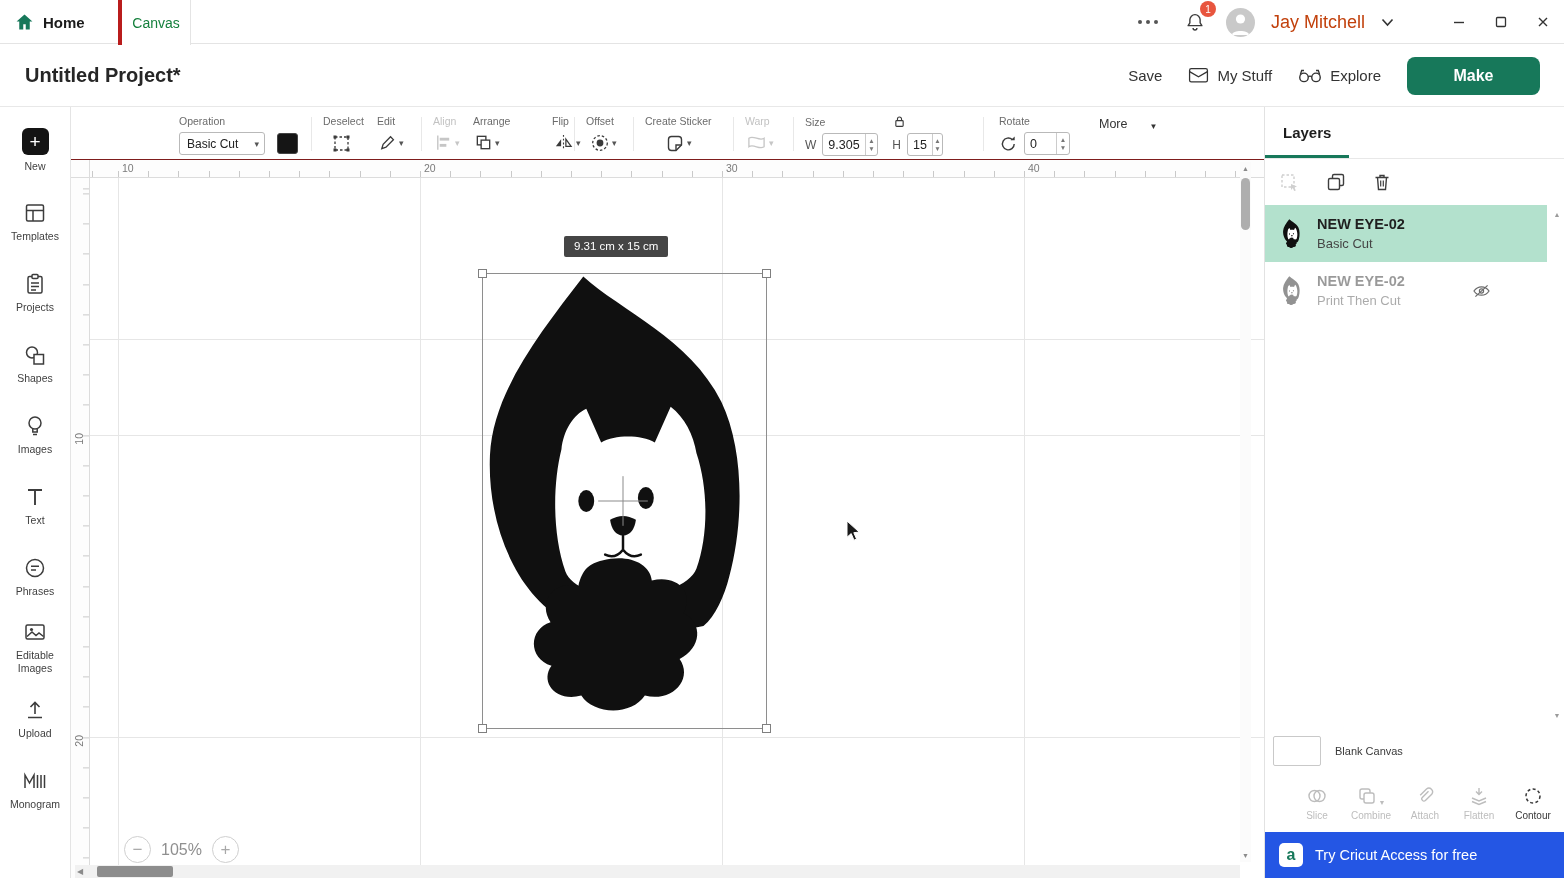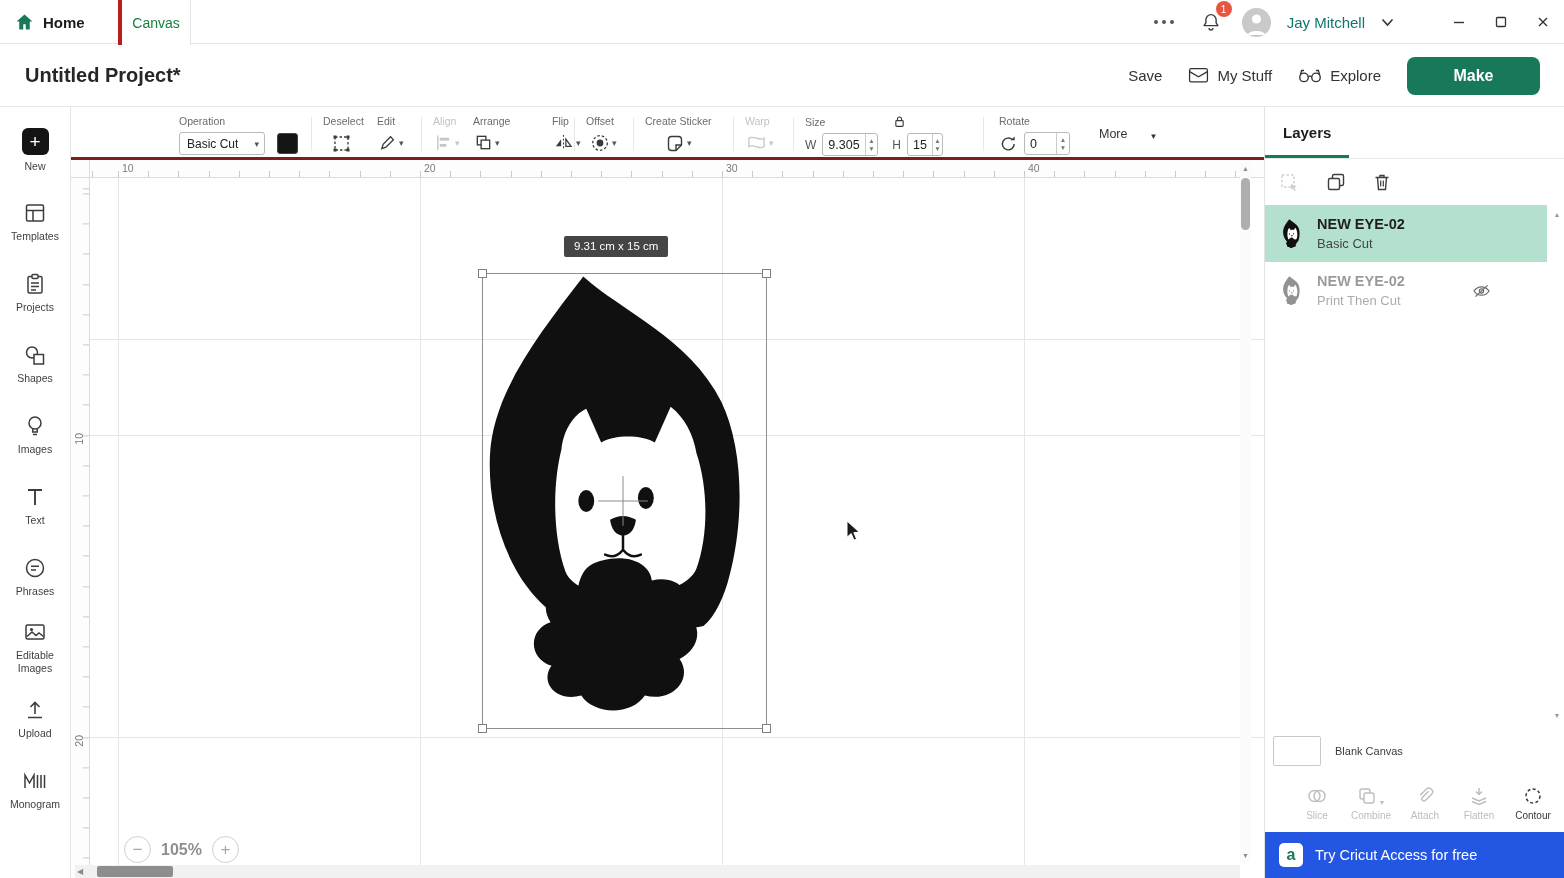--- a/index.html
+++ b/index.html
@@ -12,55 +12,55 @@
   .topnav { position:absolute; left:0; top:0; width:100%; height:44px; background:#fff; border-bottom:1px solid #e4e4e4; z-index:30; }
   .home-btn { position:absolute; left:14px; top:0; height:44px; display:flex; align-items:center; gap:8px; cursor:pointer; }
   .home-btn span { font-size:15px; font-weight:bold; color:#1c1c1c; }
   .canvas-tab { position:absolute; left:118px; top:0; width:73px; height:45px; background:#fff; border-left:4px solid #b91c1c; border-right:1px solid #e4e4e4; display:flex; align-items:center; justify-content:center; font-size:14px; color:#15803d; z-index:31; }
   .topnav-right { position:absolute; right:8px; top:0; height:44px; display:flex; align-items:center; gap:16px; }
   .dots { display:flex; gap:4px; padding:6px; cursor:pointer; }
   .dots i { width:4px; height:4px; border-radius:50%; background:#555; }
   .bell-wrap { position:relative; padding:2px 4px; cursor:pointer; }
   .badge { position:absolute; right:-6px; top:-8px; min-width:16px; height:16px; border-radius:8px; background:#e8553e; color:#fff; font-size:10px; display:flex; align-items:center; justify-content:center; padding:0 3px; }
   .avatar { width:29px; height:29px; border-radius:50%; background:#c9c9c9; overflow:hidden; display:flex; align-items:flex-end; justify-content:center; cursor:pointer; }
-  .username { font-size:15px; color:#0f766e; cursor:pointer; }
+  .username { font-size:18px; color:#c2410c; cursor:pointer; }
   .win-btn { padding:4px 6px; cursor:pointer; }
   .win-min { margin-left:36px; }
 
   
   .header { position:absolute; left:0; top:44px; width:100%; height:63px; background:#fff; border-bottom:1px solid #e8e8e8; z-index:20; }
   .proj-title { position:absolute; left:25px; top:50%; transform:translateY(-50%); font-size:20px; font-weight:600; color:#262626; }
   .header-right { position:absolute; right:24px; top:0; height:63px; display:flex; align-items:center; gap:26px; }
   .hdr-link { display:flex; align-items:center; gap:8px; font-size:15px; color:#333; cursor:pointer; }
   .make-btn { width:133px; height:38px; background:#17785a; border:none; border-radius:8px; color:#fff; font-size:16px; font-weight:600; font-family:inherit; cursor:pointer; }
 
   
   .sidebar { position:absolute; left:0; top:107px; width:71px; bottom:0; background:#fff; border-right:1px solid #e4e4e4; display:flex; flex-direction:column; align-items:center; padding-top:8px; z-index:10; }
   .side-item { width:71px; height:71px; display:flex; flex-direction:column; align-items:center; justify-content:center; gap:5px; cursor:pointer; }
   .side-item span { font-size:10.5px; color:#3f3f3f; text-align:center; width:62px; line-height:1.2; }
   .new-tile { width:27px; height:27px; background:#141414; border-radius:6px; display:flex; align-items:center; justify-content:center; color:#fff; font-size:19px; line-height:1; }
 
   
-  .toolbar { position:absolute; left:71px; top:107px; width:1193px; height:53px; background:#fff; border-bottom:3px solid #7f1d1d; z-index:9; }
+  .toolbar { position:absolute; left:71px; top:107px; width:1193px; height:53px; background:#fff; border-bottom:1px solid #7f1d1d; z-index:9; }
   .tg { position:absolute; top:8px; }
   .tg-label { font-size:10.5px; color:#6b6b6b; margin-bottom:5px; white-space:nowrap; }
   .tg.disabled .tg-label { color:#c2c2c2; }
   .tg-row { display:flex; align-items:center; gap:6px; }
   .tsep { position:absolute; top:10px; width:1px; height:34px; background:#e8e8e8; }
   .selbox { width:86px; height:23px; border:1px solid #b9b9b9; border-radius:3px; display:flex; align-items:center; font-size:12px; color:#222; padding:0 5px 0 7px; cursor:pointer; }
   .selbox .car { margin-left:auto; font-size:9px; color:#555; }
   .swatch { width:21px; height:21px; background:#151515; border:1px solid #444; border-radius:3px; margin-left:6px; cursor:pointer; }
   .icon-btn { display:flex; align-items:center; gap:2px; cursor:pointer; padding:1px; }
   .car { font-size:9px; color:#555; }
   .numbox { height:23px; border:1px solid #b9b9b9; border-radius:3px; display:flex; align-items:center; }
   .numbox .val { font-size:12.5px; color:#222; padding:0 5px; flex:1; }
   .stepper { width:13px; align-self:stretch; border-left:1px solid #ccc; display:flex; flex-direction:column; align-items:center; justify-content:center; font-size:6.5px; color:#777; line-height:1.2; cursor:pointer; }
   .dim-lbl { font-size:12px; color:#555; }
   .size-head { display:flex; align-items:center; gap:6px; }
-  .more-grp { top:20px; display:flex; align-items:flex-end; gap:22px; font-size:12.5px; color:#333; cursor:pointer; }
+  .more-grp { top:10px; display:flex; align-items:flex-end; gap:22px; font-size:12.5px; color:#333; cursor:pointer; }
 
   
   .canvas-region { position:absolute; left:71px; top:160px; width:1193px; height:718px; background:#fff; }
   .ruler-corner { position:absolute; left:0; top:0; width:19px; height:18px; border-right:1px solid #dcdcdc; border-bottom:1px solid #dcdcdc; background:#fdfdfd; }
   .ruler-h { position:absolute; left:19px; top:0; right:0; height:18px; background:#fdfdfd; border-bottom:1px solid #dcdcdc; }
   .ruler-h::after { content:""; position:absolute; left:0; right:0; bottom:0; height:6px;
      background:repeating-linear-gradient(to right, #c9c9c9 0 1px, transparent 1px 30.2px);
      background-position:28px 0; }
   .ruler-h .rnum { position:absolute; top:2px; font-size:10.5px; color:#7a7a7a; }
   .ruler-v { position:absolute; left:0; top:18px; width:19px; bottom:0; background:#fdfdfd; border-right:1px solid #dcdcdc; }
@@ -73,21 +73,21 @@
        repeating-linear-gradient(to right, #e6e6e6 0 1px, transparent 1px 302px),
        repeating-linear-gradient(to bottom, #e6e6e6 0 1px, transparent 1px 302px);
      background-position:28px 0, 0 257px; }
   .selection { position:absolute; left:392px; top:95px; width:285px; height:456px; border:1px solid #8e8e8e; }
   .handle { position:absolute; width:9px; height:9px; background:#fff; border:1px solid #7f7f7f; }
   .h-tl { left:-5px; top:-5px; } .h-tr { right:-5px; top:-5px; }
   .h-bl { left:-5px; bottom:-5px; } .h-br { right:-5px; bottom:-5px; }
   .size-tip { position:absolute; left:474px; top:58px; height:21px; line-height:21px; background:#454545; color:#fff; font-size:11.5px; padding:0 10px; border-radius:2px; white-space:nowrap; }
   .zoom-ctrl { position:absolute; left:34px; top:658px; display:flex; align-items:center; gap:10px; }
   .zoom-btn { width:27px; height:27px; border:1.5px solid #cfcfcf; border-radius:50%; background:#fff; color:#a8a8a8; font-size:17px; line-height:1; display:flex; align-items:center; justify-content:center; cursor:pointer; font-family:inherit; }
-  .zoom-val { font-size:16px; color:#8f8f8f; font-weight:700; }
+  .zoom-val { font-size:16px; color:#8f8f8f; font-weight:400; }
   .cursor { position:absolute; left:756px; top:342px; }
   .vscroll { position:absolute; right:13px; top:2px; bottom:16px; width:11px; background:#fbfbfb; display:flex; flex-direction:column; align-items:center; }
   .vscroll .arr { font-size:7px; color:#8a8a8a; padding:3px 0; cursor:pointer; }
   .vthumb { position:absolute; top:16px; left:1px; width:9px; height:52px; background:#aeaeae; border-radius:5px; cursor:grab; }
   .vscroll .arr-down { position:absolute; bottom:0; }
   .hscroll { position:absolute; left:4px; bottom:0; height:13px; width:1165px; background:#f1f1f1; }
   .hscroll .arr { position:absolute; left:2px; top:2px; font-size:8px; color:#8a8a8a; cursor:pointer; }
   .hthumb { position:absolute; left:22px; top:1px; width:76px; height:11px; background:#8d8d8d; border-radius:2px; cursor:grab; }
 
   

